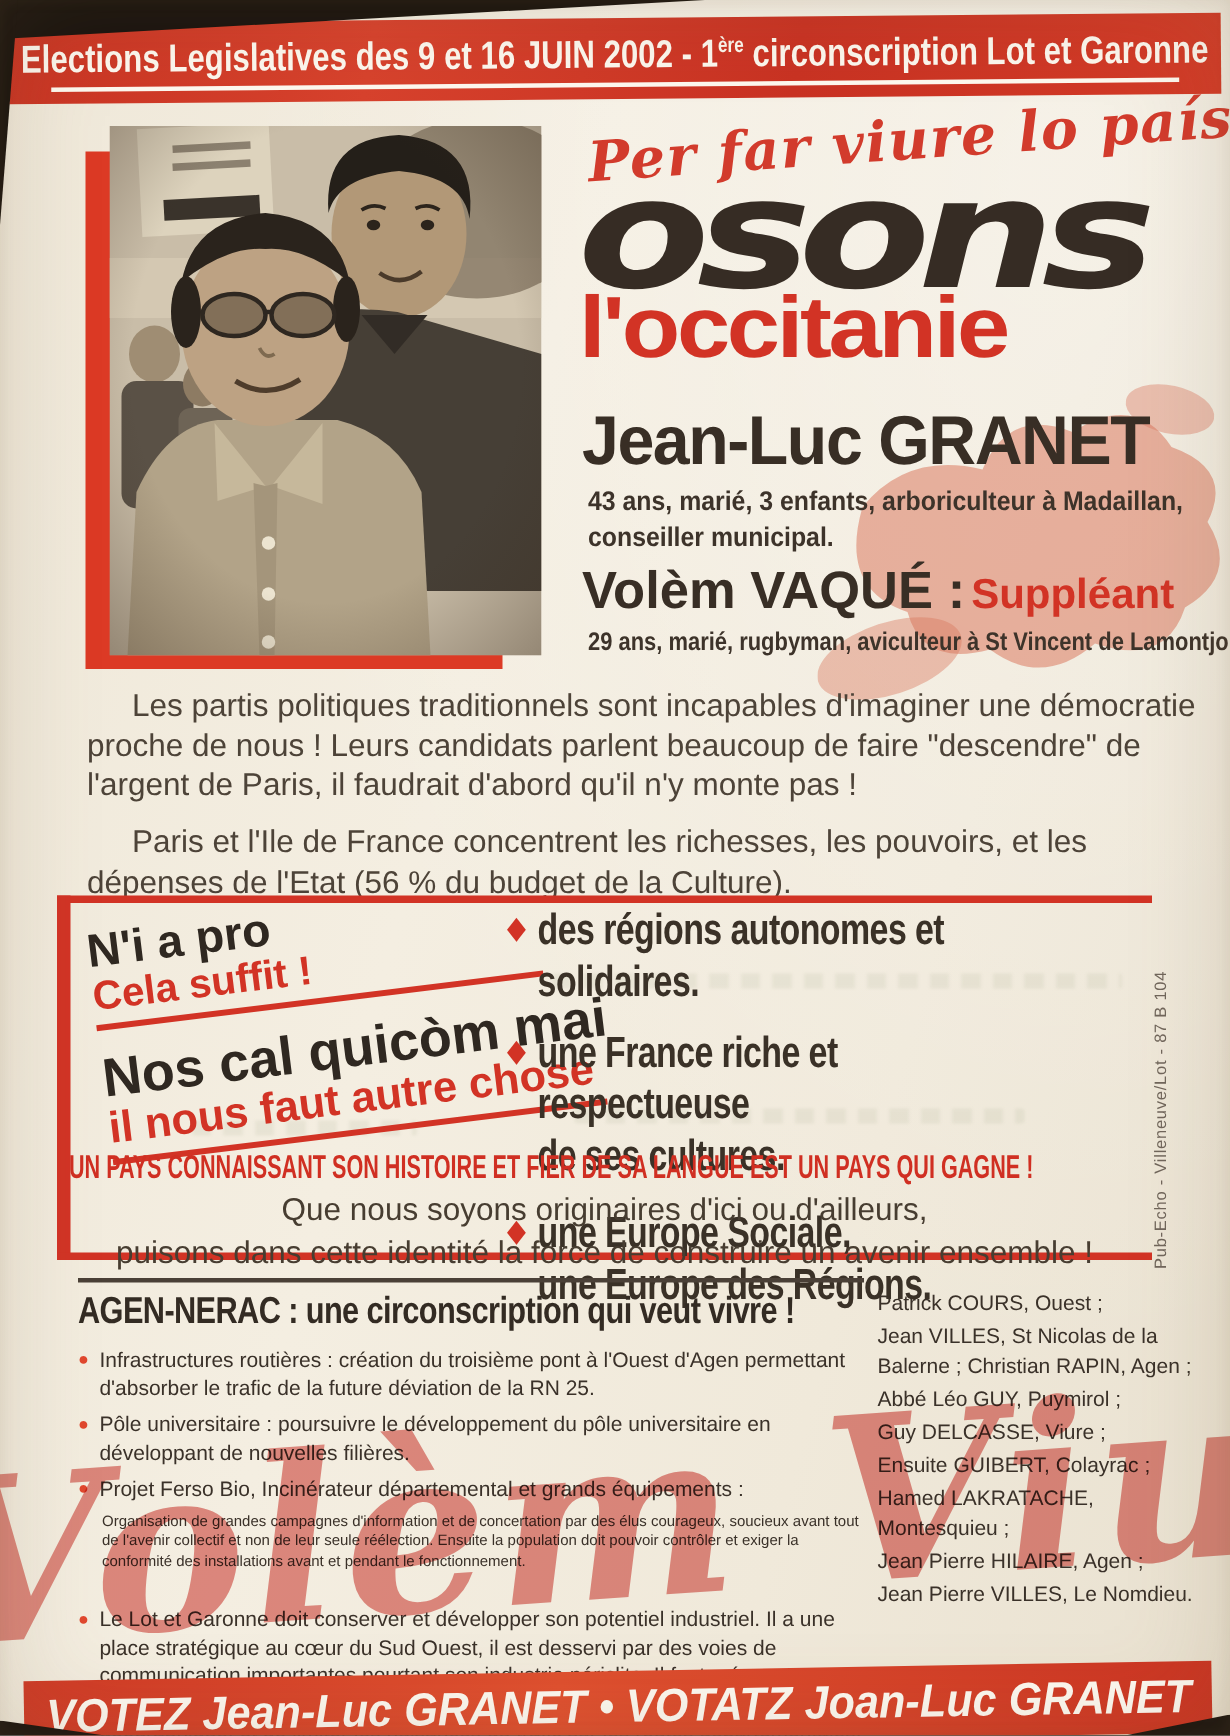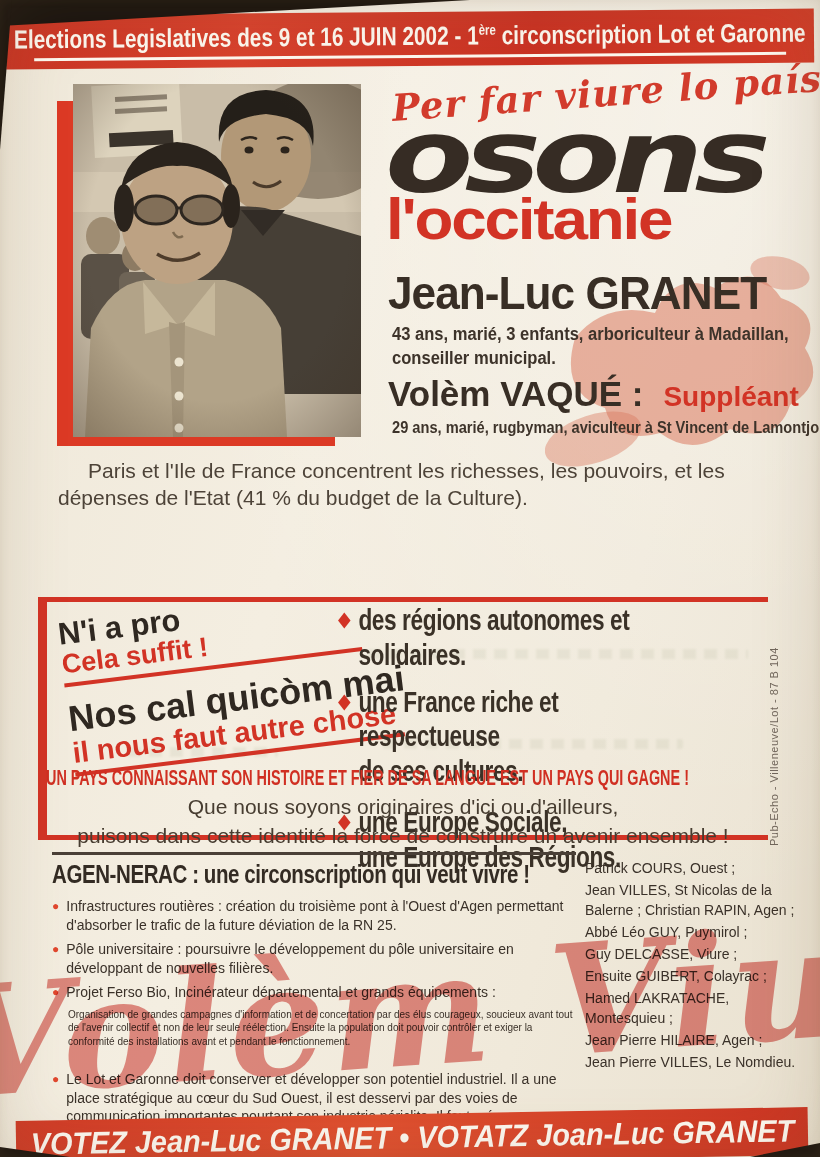--- a/index.html
+++ b/index.html
@@ -45,21 +45,21 @@
     transform-origin:left;white-space:nowrap;}
   .occitanie{position:absolute;left:386px;top:190px;z-index:3;line-height:1;
     font-weight:800;font-size:58px;color:#d23325;letter-spacing:-2px;
     transform:scaleX(1.10);transform-origin:left;white-space:nowrap;}
   .name1{position:absolute;left:388px;top:266px;z-index:3;font-size:46px;font-weight:800;
     color:#382e25;letter-spacing:-1px;white-space:nowrap;transform:scaleX(0.96);transform-origin:left;}
   .details1{position:absolute;left:392px;top:322px;z-index:3;font-size:18px;font-weight:bold;
     color:#3d332a;white-space:pre;line-height:1.35;transform:scaleX(0.92);transform-origin:left;}
   .name2{position:absolute;left:388px;top:374px;z-index:3;white-space:nowrap;}
   .name2 .n2a{font-size:35px;font-weight:800;color:#382e25;}
-  .name2 .n2b{font-size:28px;font-weight:800;color:#d23325;margin-left:20px;}
+  .name2 .n2b{font-size:28px;font-weight:800;color:#d23325;margin-left:4px;}
   .details2{position:absolute;left:392px;top:418px;z-index:3;font-size:17px;font-weight:bold;
     color:#3d332a;white-space:nowrap;transform:scaleX(0.86);transform-origin:left;}
   
   .intro{position:absolute;left:58px;top:458px;width:742px;color:#4d4338;
     font-size:21px;line-height:1.27;z-index:2;}
   .intro p{margin:0 0 11px;text-indent:30px;}
   
   .sbox{position:absolute;left:38px;top:597px;width:730px;height:243px;z-index:2;}
   .sbox-top{position:absolute;left:0;top:0;width:730px;height:5px;background:#d23325;}
   .sbox-left{position:absolute;left:0;top:0;width:9px;height:243px;background:#d23325;}
@@ -188,21 +188,22 @@
   <div class="occitanie">l'occitanie</div>
   <div class="name1">Jean-Luc GRANET</div>
   <div class="details1">43 ans, marié, 3 enfants, arboriculteur à Madaillan,
 conseiller municipal.</div>
   <div class="name2">
     <span class="n2a">Volèm VAQUÉ :</span><span class="n2b">Suppléant</span>
   </div>
   <div class="details2">29 ans, marié, rugbyman, aviculteur à St Vincent de Lamontjoie.</div>
 
   <div class="intro">
-    <p>Paris et l'Ile de France concentrent les richesses, les pouvoirs, et les dépenses de l'Etat (41 % du budget de la Culture).</p>
+    <p>Les partis politiques traditionnels sont incapables d'imaginer une démocratie proche de nous ! Leurs candidats parlent beaucoup de faire "descendre" de l'argent de Paris, il faudrait d'abord qu'il n'y monte pas !</p>
+    <p>Paris et l'Ile de France concentrent les richesses, les pouvoirs, et les dépenses de l'Etat (56 % du budget de la Culture).</p>
   </div>
 
   <div class="sbox">
     <div class="sbox-top"></div>
     <div class="sbox-left"></div>
     <div class="sbox-bottom"></div>
     <div class="ghost" style="left:330px;top:52px;width:380px;"></div>
     <div class="ghost" style="left:345px;top:142px;width:300px;"></div>
     <div class="ghost" style="left:90px;top:150px;width:150px;"></div>
 

